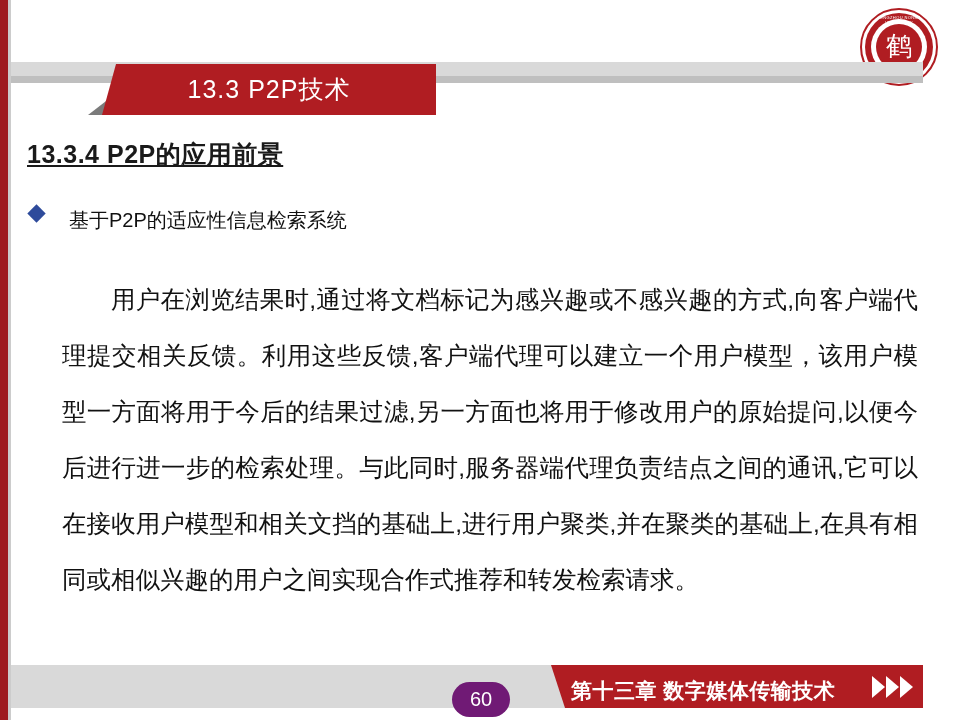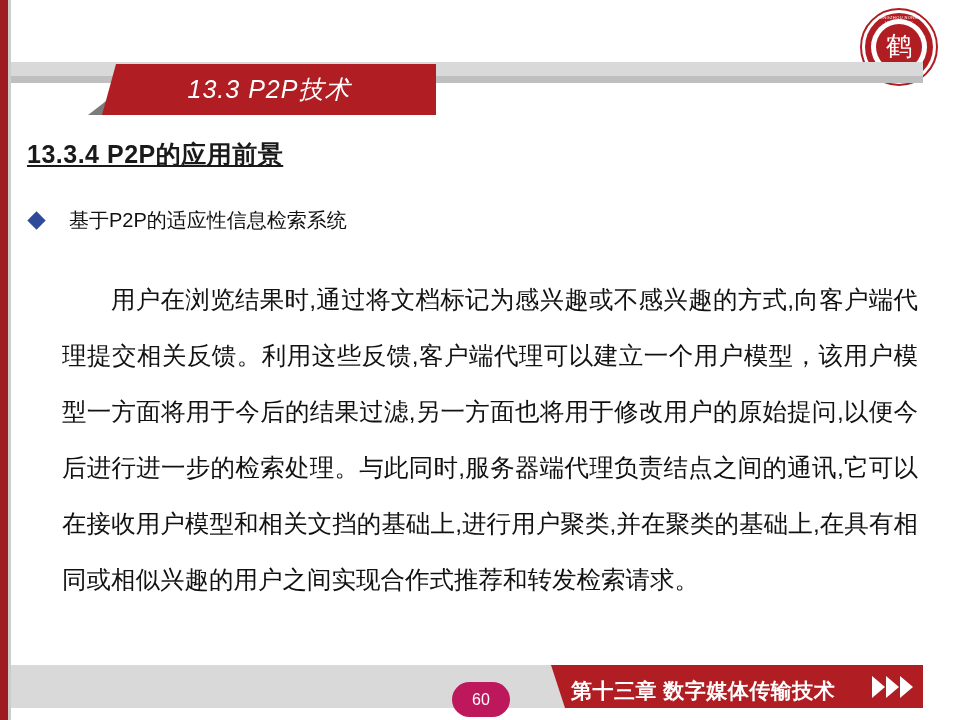--- a/index.html
+++ b/index.html
@@ -144,40 +144,39 @@
     top: 64px;
     width: 334px;
     height: 51px;
     display: flex;
     align-items: center;
     justify-content: center;
     color: #ffffff;
     font-size: 25px;
     font-weight: normal;
     letter-spacing: 1px;
-    font-style: italic;
   }
 
   
   .section-heading {
     position: absolute;
     left: 27px;
     top: 138px;
     font-size: 25px;
     font-weight: bold;
     color: #1a1a1a;
     letter-spacing: 0.5px;
     text-decoration: underline;
   }
   .bullet-row {
     position: absolute;
     left: 30px;
     top: 207px;
     display: flex;
-    align-items: center;
+    align-items: flex-start;
   }
   .bullet-diamond {
     width: 13px;
     height: 13px;
     background: #2e4b9b;
     transform: rotate(45deg);
     margin-right: 26px;
     flex: none;
   }
   .bullet-text {
@@ -254,26 +253,26 @@
     border-left: 13px solid #ffffff;
     margin-left: 1px;
   }
   .page-badge {
     position: absolute;
     left: 452px;
     bottom: 3px;
     width: 58px;
     height: 35px;
     border-radius: 18px;
-    background: #be185d;
+    background: #701a75;
     color: #ffffff;
     display: flex;
     align-items: center;
     justify-content: center;
-    font-size: 16px;
+    font-size: 20px;
   }
 </style>
 </head>
 <body>
 
 <div class="left-bar"></div>
 <div class="left-bar-inner"></div>
 
 <div class="logo">
   <div class="ring"></div>

